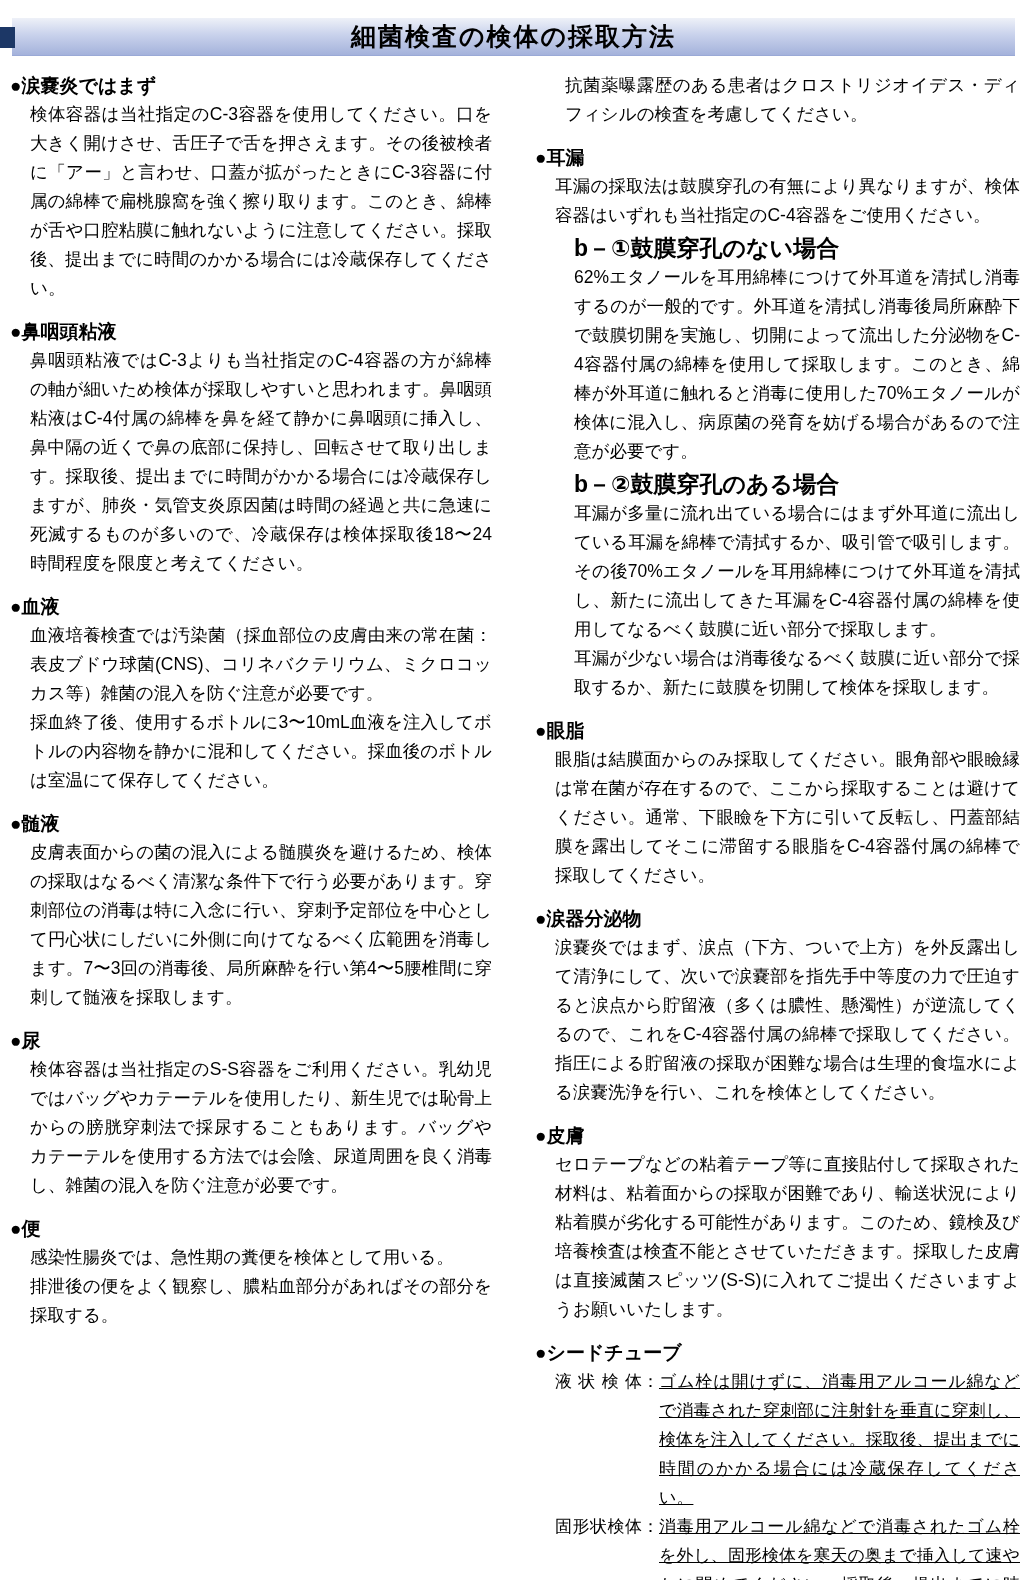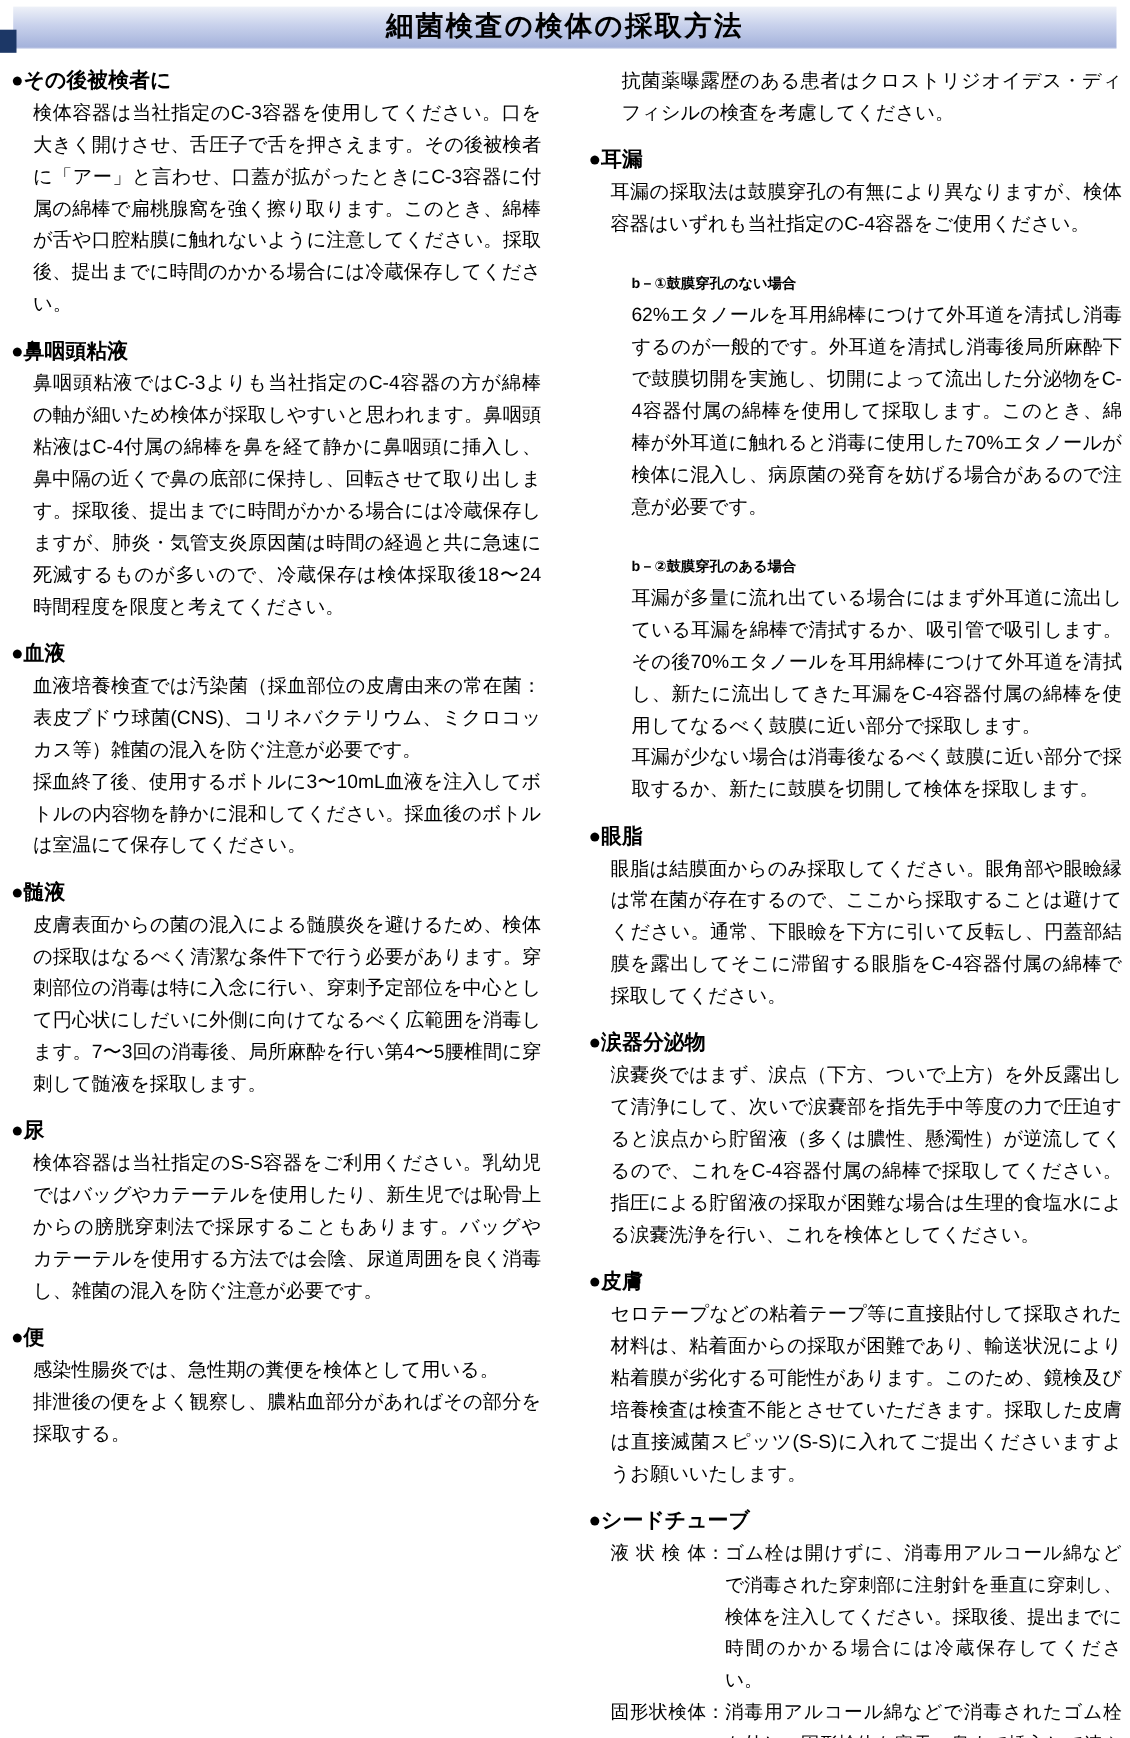--- a/index.html
+++ b/index.html
@@ -11,21 +11,21 @@
     font-family: "Liberation Sans", "DejaVu Sans", sans-serif;
   }
   .page {
     position: relative;
     width: 1027px;
     height: 1580px;
     overflow: hidden;
     background: #ffffff;
   }
   
-  .header { position: relative; padding-top: 6px; }
+  .header { position: relative; padding-top: 18px; }
   .band {
     height: 38px;
     margin: 0 12px;
     background: linear-gradient(to bottom, #eef1f8 0%, #c9d2ec 45%, #a4b2db 100%);
     border-bottom: 1px solid #9aa9d6;
     display: flex;
     align-items: center;
     justify-content: center;
   }
   .corner {
@@ -63,57 +63,57 @@
   .body {                     
     font-size: 17.5px;
     line-height: 29px;
     margin: 0 0 0 20px;
     text-align: justify;
   }
   .intro { margin: 0 0 8px 30px; }
 
   .sub { margin-left: 39px; }
   .ssh {                      
-    font-size: 13px;
+    font-size: 23px;
     line-height: 29px;
     font-weight: bold;
-    margin: 25px 0 0 0;
+    margin: 4px 0 0 0;
   }
   .sub .body { margin-left: 0; }
 
   
   .seed-row {
     display: flex;
     margin-left: 20px;
     font-size: 17px;
     line-height: 29px;
   }
   .seed-label-box { flex: 0 0 104px; display: flex; }
   .seed-label { flex: 1 1 auto; text-align: justify; text-align-last: justify; }
   .seed-colon { flex: 0 0 auto; }
-  .seed-text { flex: 1 1 auto; text-align: justify; }
+  .seed-text { flex: 1 1 auto; text-align: justify; text-decoration: underline; }
 </style>
 </head>
 <body>
 
 <div class="page">
 
   <header class="header">
     <div class="corner"></div>
     <div class="band">
       <h1 class="title">細菌検査の検体の採取方法</h1>
     </div>
   </header>
 
   <main class="columns">
 
     <section class="col left">
 
       <div class="sec">
-        <h2 class="sh">●その後被検者に</h2>
+        <h2 class="sh">●涙嚢炎ではまず</h2>
         <p class="body">検体容器は当社指定のC-3容器を使用してください。口を大きく開けさせ、舌圧子で舌を押さえます。その後被検者に「アー」と言わせ、口蓋が拡がったときにC-3容器に付属の綿棒で扁桃腺窩を強く擦り取ります。このとき、綿棒が舌や口腔粘膜に触れないように注意してください。採取後、提出までに時間のかかる場合には冷蔵保存してください。</p>
       </div>
 
       <div class="sec">
         <h2 class="sh">●鼻咽頭粘液</h2>
         <p class="body">鼻咽頭粘液ではC-3よりも当社指定のC-4容器の方が綿棒の軸が細いため検体が採取しやすいと思われます。鼻咽頭粘液はC-4付属の綿棒を鼻を経て静かに鼻咽頭に挿入し、鼻中隔の近くで鼻の底部に保持し、回転させて取り出します。採取後、提出までに時間がかかる場合には冷蔵保存しますが、肺炎・気管支炎原因菌は時間の経過と共に急速に死滅するものが多いので、冷蔵保存は検体採取後18〜24時間程度を限度と考えてください。</p>
       </div>
 
       <div class="sec">
         <h2 class="sh">●血液</h2>

